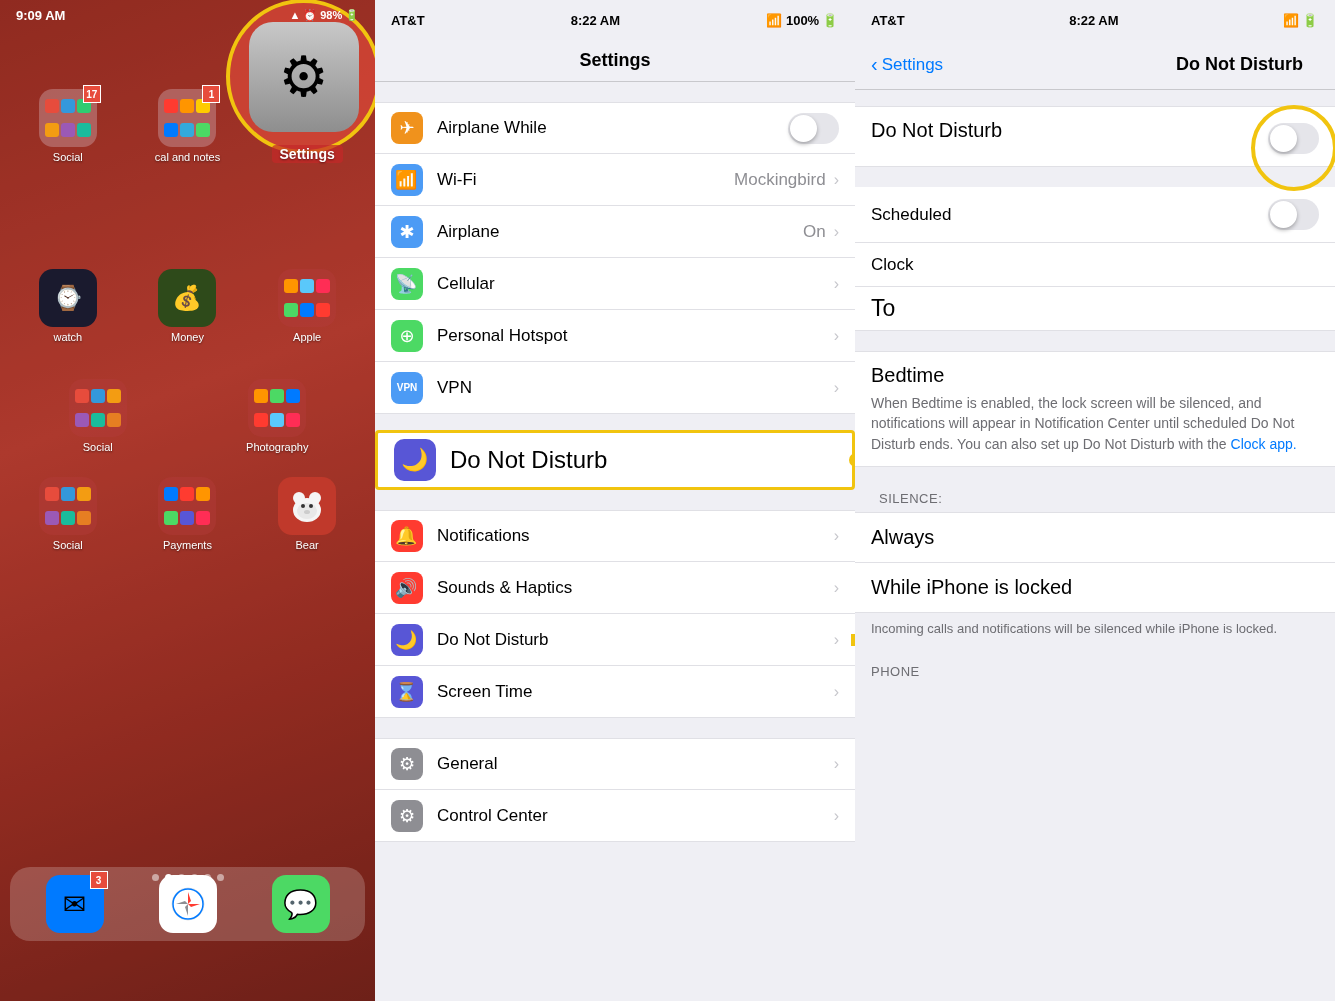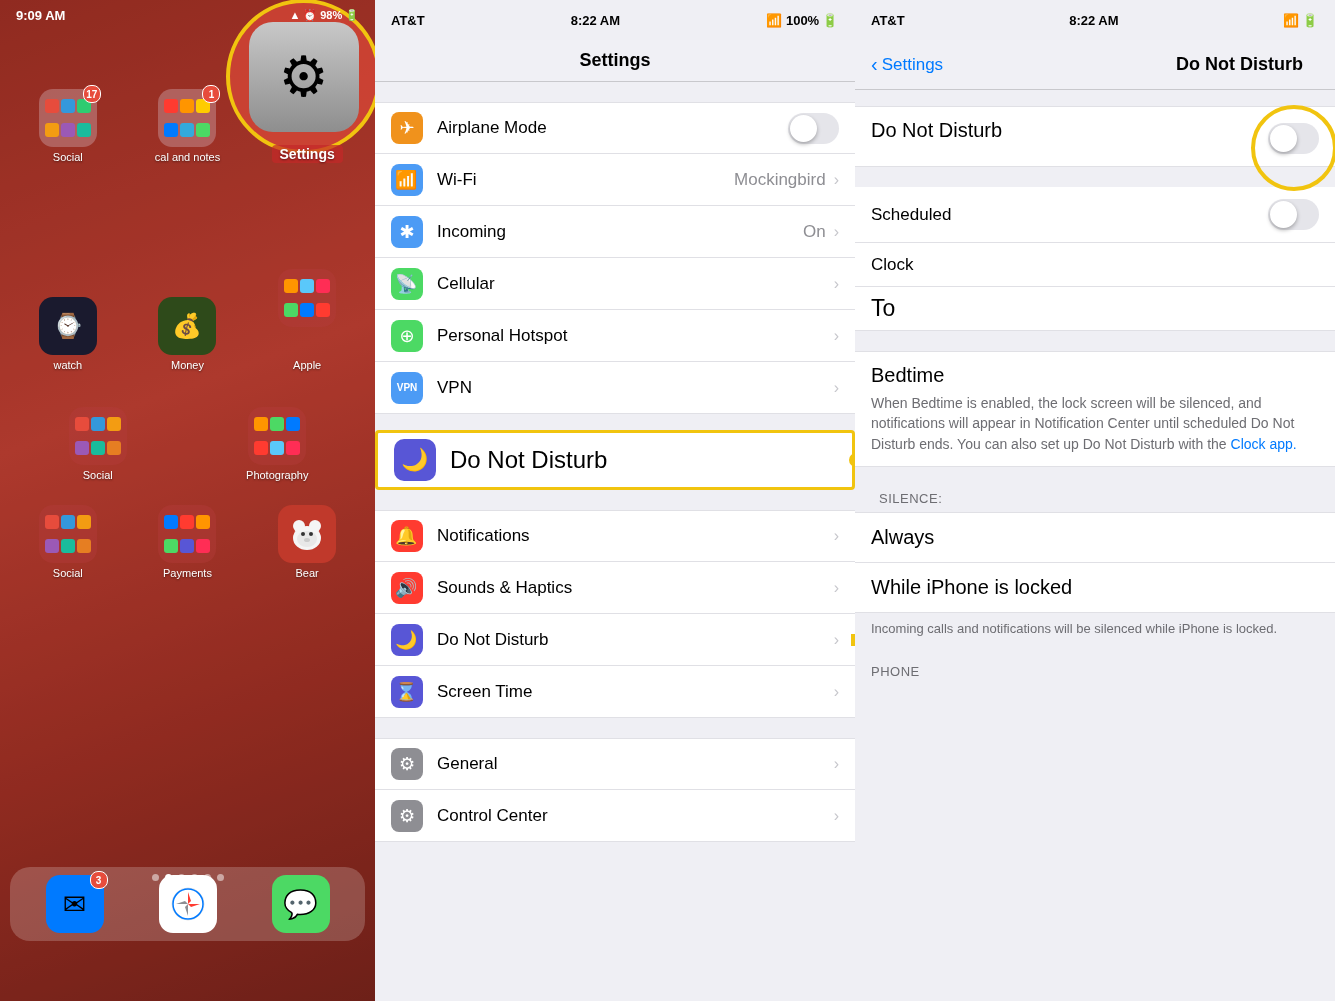--- a/index.html
+++ b/index.html
@@ -74,21 +74,21 @@
       text-align: center;
       text-shadow: 0 1px 2px rgba(0,0,0,0.5);
     }
 
     .badge {
       position: absolute;
       top: -4px;
       right: -4px;
       background: #e74c3c;
       color: white;
-      border-radius: 8px;
+      border-radius: 0;
       font-size: 10px;
       min-width: 18px;
       height: 18px;
       display: flex;
       align-items: center;
       justify-content: center;
       font-weight: 700;
       border: 1px solid white;
     }
 
@@ -543,21 +543,21 @@
 
     <div class="home-row" style="margin-top: 10px;">
       <div class="app-icon-wrap">
         <div class="app-icon" style="background:#1a1a2e; font-size:24px;">⌚</div>
         <span class="app-label">watch</span>
       </div>
       <div class="app-icon-wrap">
         <div class="app-icon" style="background:#2e4a1a; font-size:24px;">💰</div>
         <span class="app-label">Money</span>
       </div>
-      <div class="app-icon-wrap" style="margin-top:80px;gap:28px;">
+      <div class="app-icon-wrap" style="margin-top:80px;">
         <div class="folder-icon" style="width:58px; height:58px; background:rgba(180,60,60,0.4); border-radius:14px;">
           <div class="folder-mini" style="background:#ff9500;"></div>
           <div class="folder-mini" style="background:#5ac8fa;"></div>
           <div class="folder-mini" style="background:#ff2d55;"></div>
           <div class="folder-mini" style="background:#4cd964;"></div>
           <div class="folder-mini" style="background:#007aff;"></div>
           <div class="folder-mini" style="background:#ff3b30;"></div>
         </div>
         <span class="app-label">Apple</span>
       </div>
@@ -678,34 +678,34 @@
   <div class="ios-nav-bar">
     <span>Settings</span>
   </div>
 
   <div class="settings-list">
 
     <div class="settings-group">
 
       <div class="settings-row">
         <div class="settings-icon-box" style="background:#f0921c;">✈</div>
-        <span class="settings-row-label">Airplane Mode</span>
+        <span class="settings-row-label">Airplane While</span>
         <div class="toggle-off"></div>
       </div>
 
       <div class="settings-row">
         <div class="settings-icon-box" style="background:#4c9bf5;">📶</div>
         <span class="settings-row-label">Wi-Fi</span>
         <span class="settings-row-value">Mockingbird</span>
         <span class="chevron">›</span>
       </div>
 
       <div class="settings-row">
         <div class="settings-icon-box" style="background:#4c9bf5;">✱</div>
-        <span class="settings-row-label">Incoming</span>
+        <span class="settings-row-label">Airplane</span>
         <span class="settings-row-value">On</span>
         <span class="chevron">›</span>
       </div>
 
       <div class="settings-row">
         <div class="settings-icon-box" style="background:#4cd964;">📡</div>
         <span class="settings-row-label">Cellular</span>
         <span class="chevron">›</span>
       </div>
 

